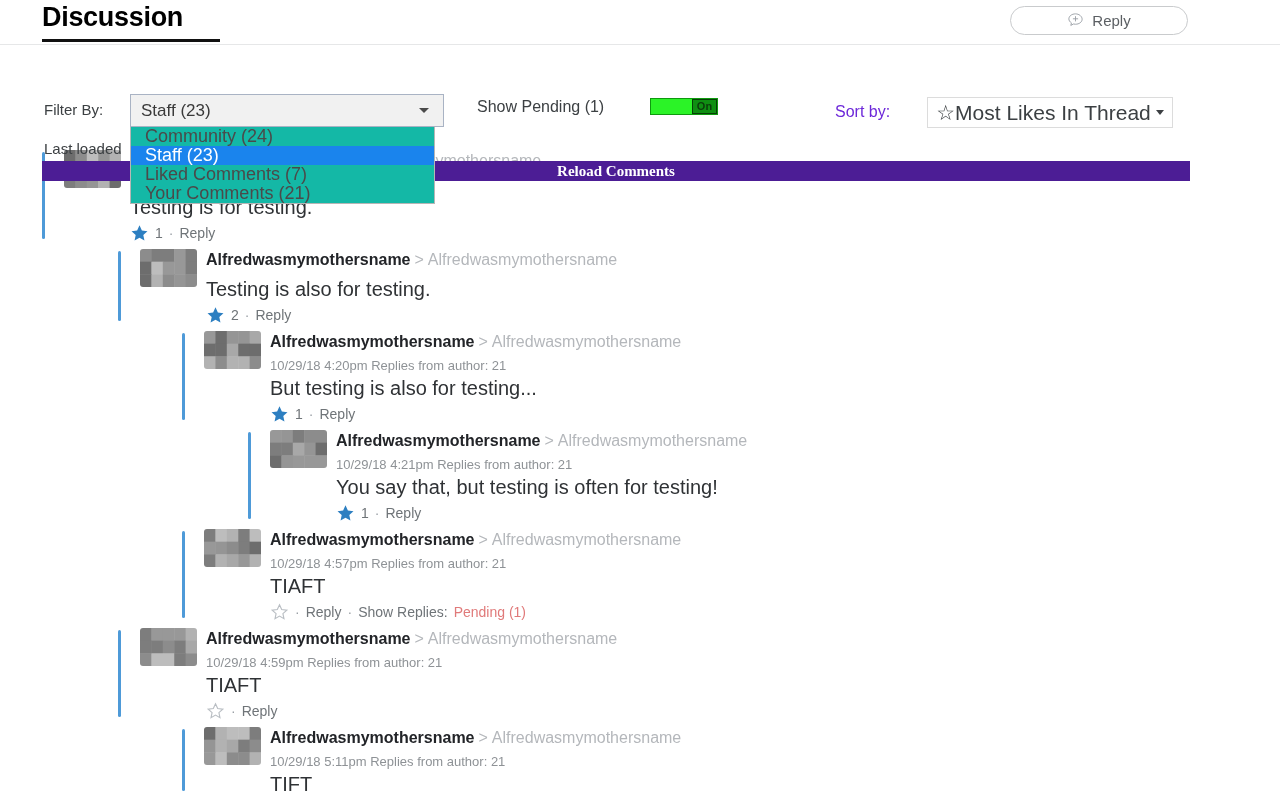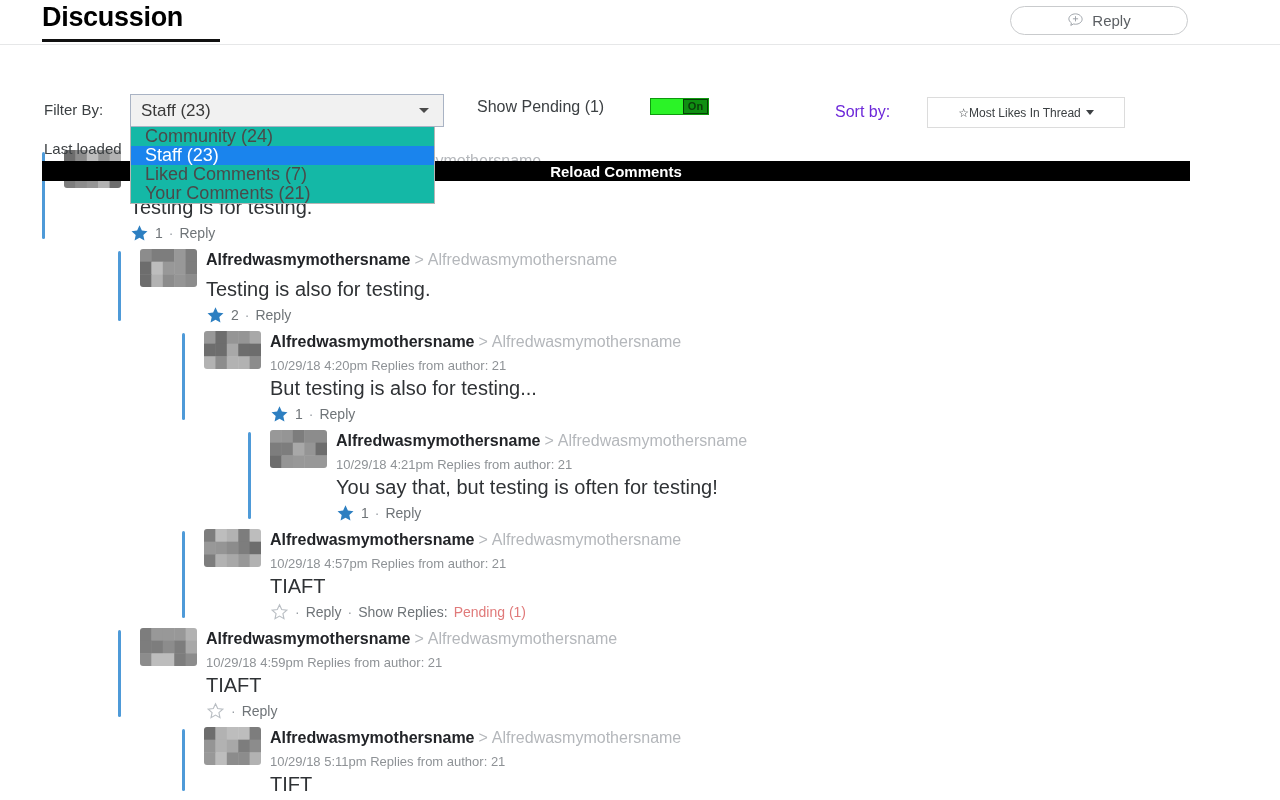--- a/index.html
+++ b/index.html
@@ -126,21 +126,21 @@
   .show-pending {
     position: absolute;
     left: 477px; top: 56px;
     font-size: 16px;
     color: #3c4043;
     z-index: 10;
   }
   .toggle {
     position: absolute;
     left: 650px; top: 56px;
-    width: 59px; height: 17px;
+    width: 68px; height: 17px;
     background: #2bf327;
     border: 1px solid #0e9a0e;
     display: flex;
     align-items: center;
     justify-content: flex-end;
     cursor: pointer;
     z-index: 10;
   }
   .toggle .knob {
     width: 25px; height: 15px;
@@ -157,29 +157,29 @@
 
   .sort-label {
     position: absolute;
     left: 835px; top: 61px;
     font-size: 16px;
     color: #6d28d9;
   }
   .sort-box {
     position: absolute;
     left: 927px; top: 55px;
-    width: 198px; height: 31px;
+    width: 246px; height: 31px;
     border: 1px solid #dcdcdc;
     background: #ffffff;
     display: flex;
     align-items: center;
     justify-content: center;
     gap: 2px;
     cursor: pointer;
-    font-size: 12px;
+    font-size: 21px;
     color: #3c4043;
   }
   .sort-box .sb-caret {
     width: 0; height: 0;
     border-left: 4px solid transparent;
     border-right: 4px solid transparent;
     border-top: 5px solid #3c4043;
     margin-left: 3px;
   }
 
@@ -189,29 +189,30 @@
     left: 44px; top: 98px;
     font-size: 15px;
     color: #3c4043;
     white-space: nowrap;
     z-index: 5;
   }
   .reload-bar {
     position: absolute;
     left: 42px; top: 119px;
     width: 1148px; height: 20px;
-    background: #000000;
+    background: #4c1d95;
     color: #ffffff;
     font-size: 15px;
     font-weight: bold;
     display: flex;
     align-items: center;
     justify-content: center;
     cursor: pointer;
     z-index: 5;
+    font-family: Liberation Serif, serif;
   }
 
   
   .comments {
     position: absolute;
     left: 0; top: 148px;
     width: 1280px;
     height: 652px;
     overflow: hidden;
   }

